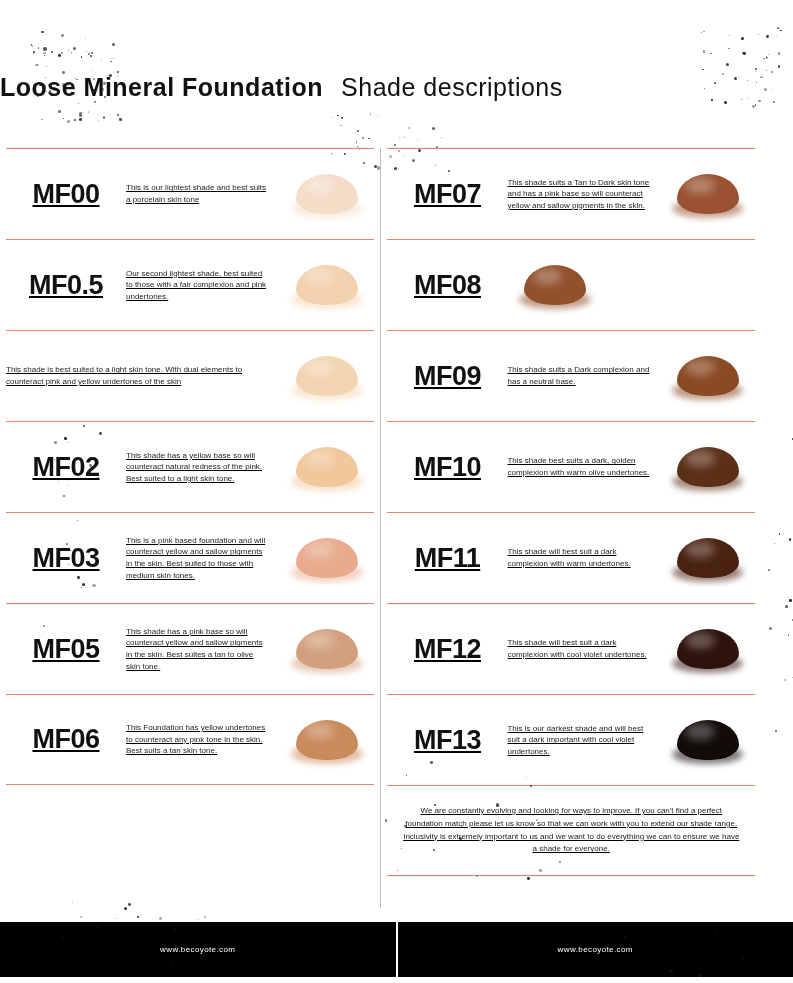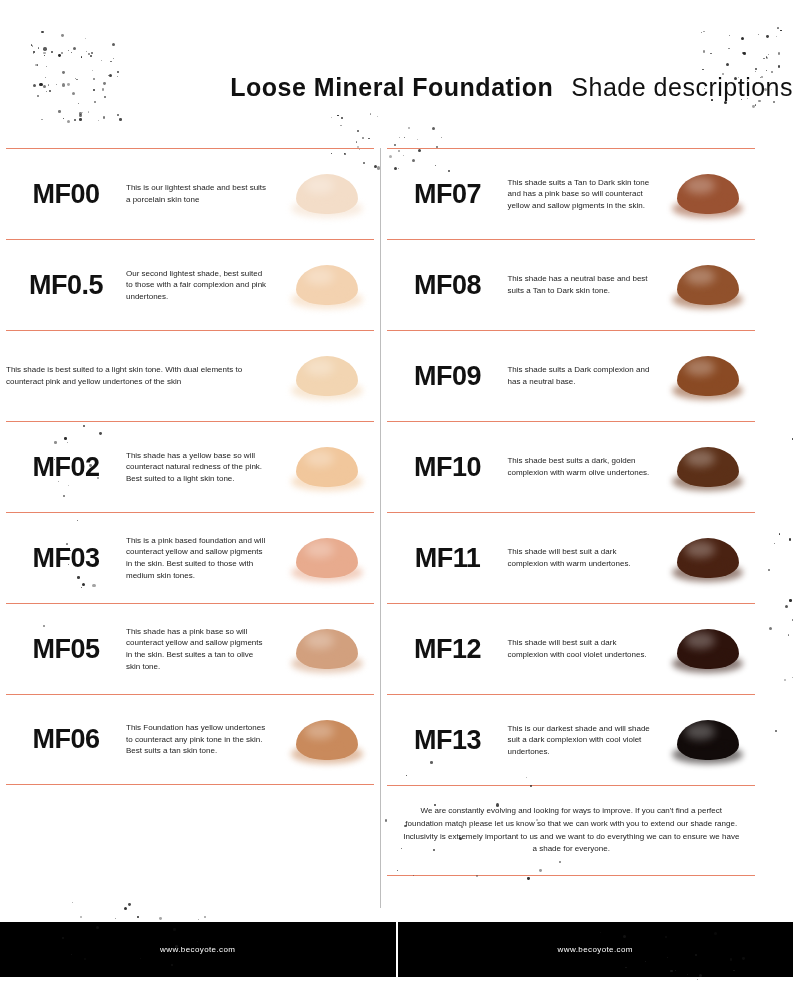--- a/index.html
+++ b/index.html
@@ -34,21 +34,21 @@
     border-radius: 50%;
     display: block;
   }
 
   .header {
     position: relative;
     z-index: 2;
     height: 148px;
     display: flex;
     align-items: center;
-    justify-content: flex-end;
+    justify-content: flex-start;
     padding-top: 26px;
     box-sizing: border-box;
   }
   .header-inner {
     display: flex;
     align-items: baseline;
     gap: 18px;
   }
   .title-main {
     font-size: 25px;
@@ -65,20 +65,21 @@
     white-space: nowrap;
   }
 
   .columns {
     position: relative;
     z-index: 2;
     display: flex;
     width: 761px;
     height: 760px;
     box-sizing: border-box;
+    text-decoration: underline;
   }
   .col {
     width: 396.5px;
     box-sizing: border-box;
     position: relative;
   }
   .col.left {
     padding-left: 6px;
     padding-right: 6px;
   }
@@ -520,21 +521,20 @@
       <div class="shade-row">
         <div class="shade-code">MF07</div>
         <div class="shade-desc">This shade suits a Tan to Dark skin tone and has a pink base so will counteract yellow and sallow pigments in the skin.</div>
         <div class="shade-swatch">
           <div class="powder" style="background: rgb(154, 82, 50);"></div>
         </div>
       </div>
 
       <div class="shade-row">
         <div class="shade-code">MF08</div>
-        <div class="shade-desc">This shade has a neutral base and best suits a Tan to Dark skin tone.</div>
         <div class="shade-swatch">
           <div class="powder" style="background: rgb(145, 81, 44);"></div>
         </div>
       </div>
 
       <div class="shade-row">
         <div class="shade-code">MF09</div>
         <div class="shade-desc">This shade suits a Dark complexion and has a neutral base.</div>
         <div class="shade-swatch">
           <div class="powder" style="background: rgb(138, 74, 36);"></div>
@@ -560,21 +560,21 @@
       <div class="shade-row">
         <div class="shade-code">MF12</div>
         <div class="shade-desc">This shade will best suit a dark complexion with cool violet undertones.</div>
         <div class="shade-swatch">
           <div class="powder" style="background: rgb(46, 19, 12);"></div>
         </div>
       </div>
 
       <div class="shade-row">
         <div class="shade-code">MF13</div>
-        <div class="shade-desc">This is our darkest shade and will shade suit a dark complexion with cool violet undertones.</div>
+        <div class="shade-desc">This is our darkest shade and will best suit a dark important with cool violet undertones.</div>
         <div class="shade-swatch">
           <div class="powder" style="background: rgb(18, 11, 10);"></div>
         </div>
       </div>
 
       <div class="closing-note">
         <p>We are constantly evolving and looking for ways to improve. If you can't find a perfect foundation match please let us know so that we can work with you to extend our shade range. Inclusivity is extremely important to us and we want to do everything we can to ensure we have a shade for everyone.</p>
       </div>
 
     </div>

